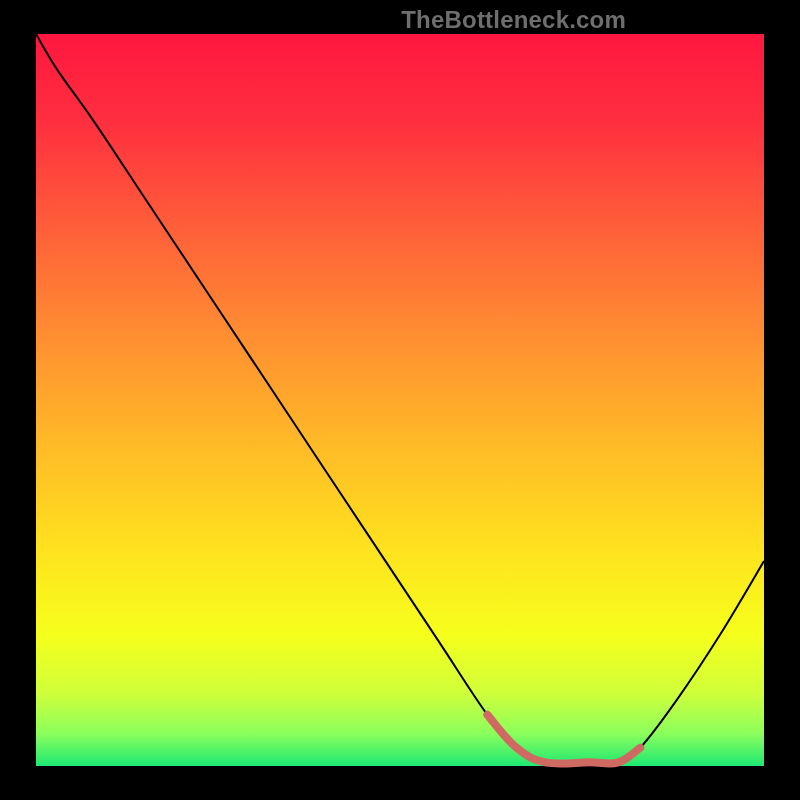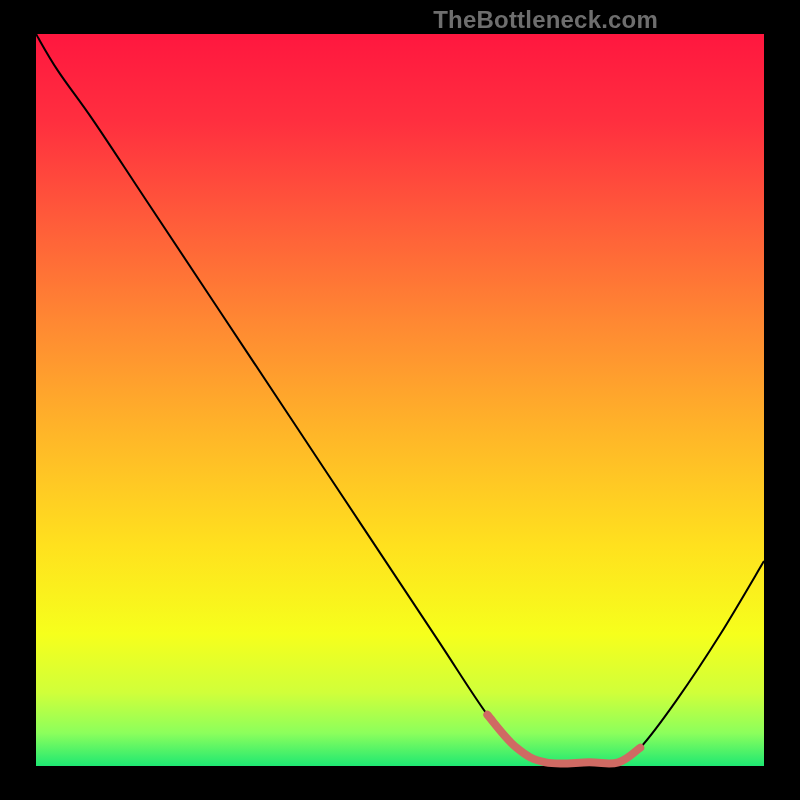--- a/index.html
+++ b/index.html
@@ -10,21 +10,20 @@
     background: #000000;
     overflow: hidden;
   }
   .frame {
     position: absolute;
     top: 0;
     left: 0;
     width: 640px;
     height: 800px;
     background: #000000;
-    padding-left: 32px;
   }
   .watermark {
     position: absolute;
     top: 6px;
     right: 14px;
     font-family: Arial, Helvetica, sans-serif;
     font-size: 24px;
     font-weight: bold;
     color: #6e6e6e;
     letter-spacing: 0.2px;

